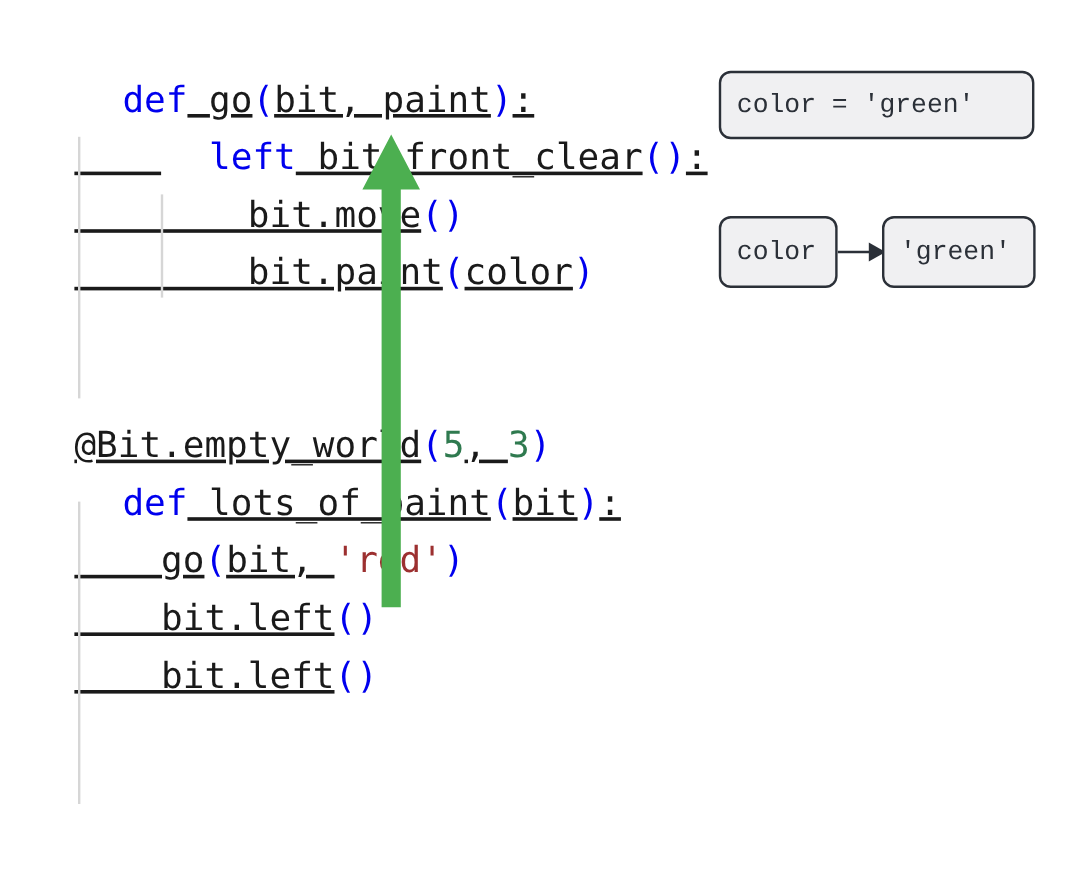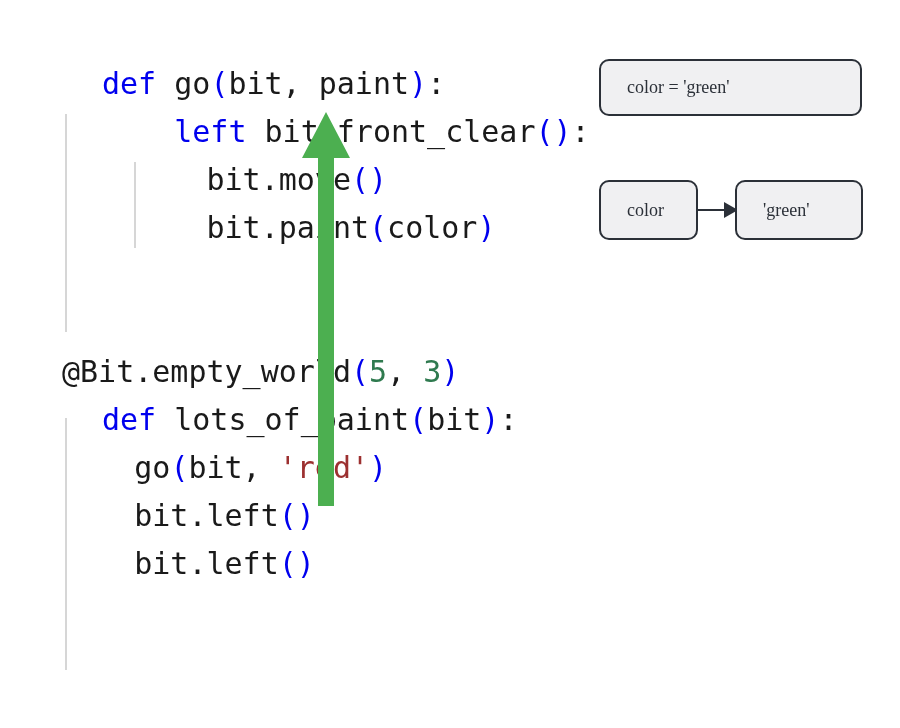--- a/index.html
+++ b/index.html
@@ -28,21 +28,21 @@
     line-height: 48px;
     font-size: 30px;
     letter-spacing: 0px;
     white-space: pre;
     color: #1a1a1a;
   }
   .kw   { color: #0000ee; }
   .punc { color: #0000ee; }
   .str  { color: #9c3030; }
   .num  { color: #2f7a4f; }
-  .name { color: #1a1a1a; }
+  .name { color: #1a1a1a; text-decoration: underline; }
 
   
   .indent-guide {
     position: absolute;
     width: 2px;
     background: #d6d6d6;
   }
   #guide-a { left: 65px;  top: 114px; height: 218px; }
   #guide-b { left: 134px; top: 162px; height: 86px;  }
   #guide-c { left: 65px;  top: 418px; height: 252px; }
@@ -58,26 +58,26 @@
   }
 
   
   .memory-box {
     position: absolute;
     box-sizing: border-box;
     background: #f0f0f2;
     border: 2.5px solid #2b3038;
     border-radius: 10px;
     color: #2b3038;
-    font-family: Liberation Serif, serif;
-    font-size: 18px;
+    font-family: Liberation Mono, monospace;
+    font-size: 22px;
     display: flex;
     align-items: center;
     justify-content: flex-start;
-    padding-left: 26px;
+    padding-left: 13px;
     white-space: pre;
   }
   #box-assignment { left: 599px; top: 59px;  width: 263px; height: 57px; }
   #box-var-name   { left: 599px; top: 180px; width: 99px;  height: 60px; }
   #box-var-value  { left: 735px; top: 180px; width: 128px; height: 60px; }
 
   #ref-arrow {
     position: absolute;
     left: 698px;
     top: 196px;

